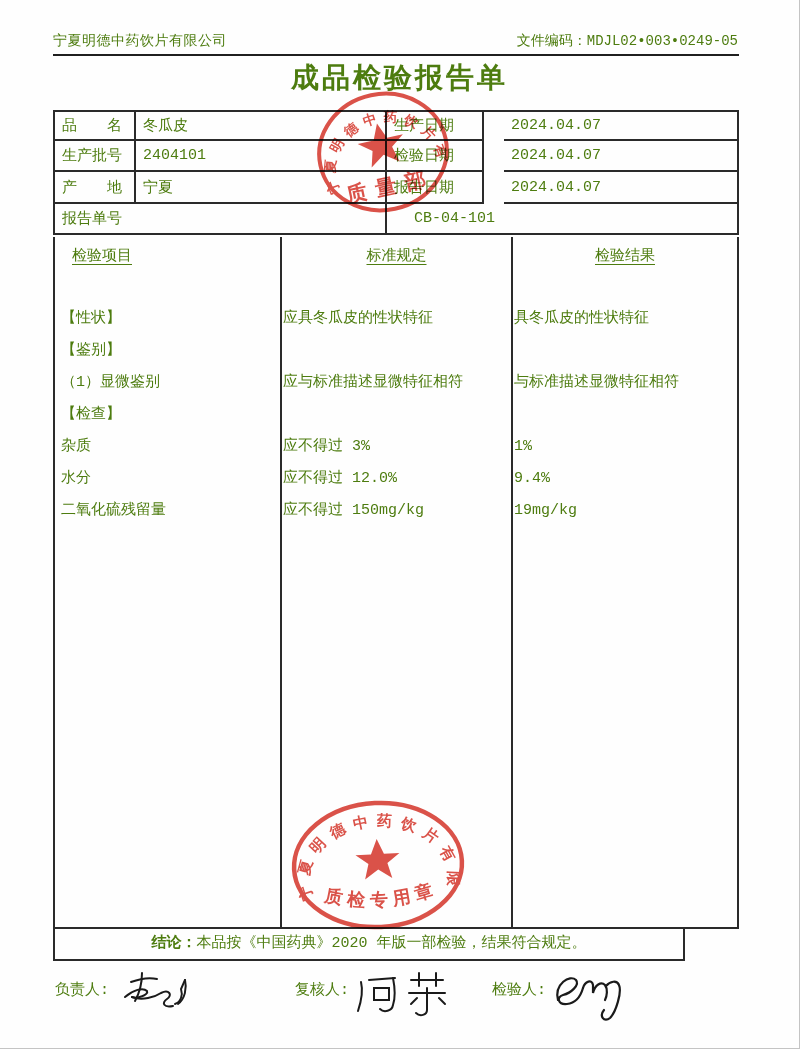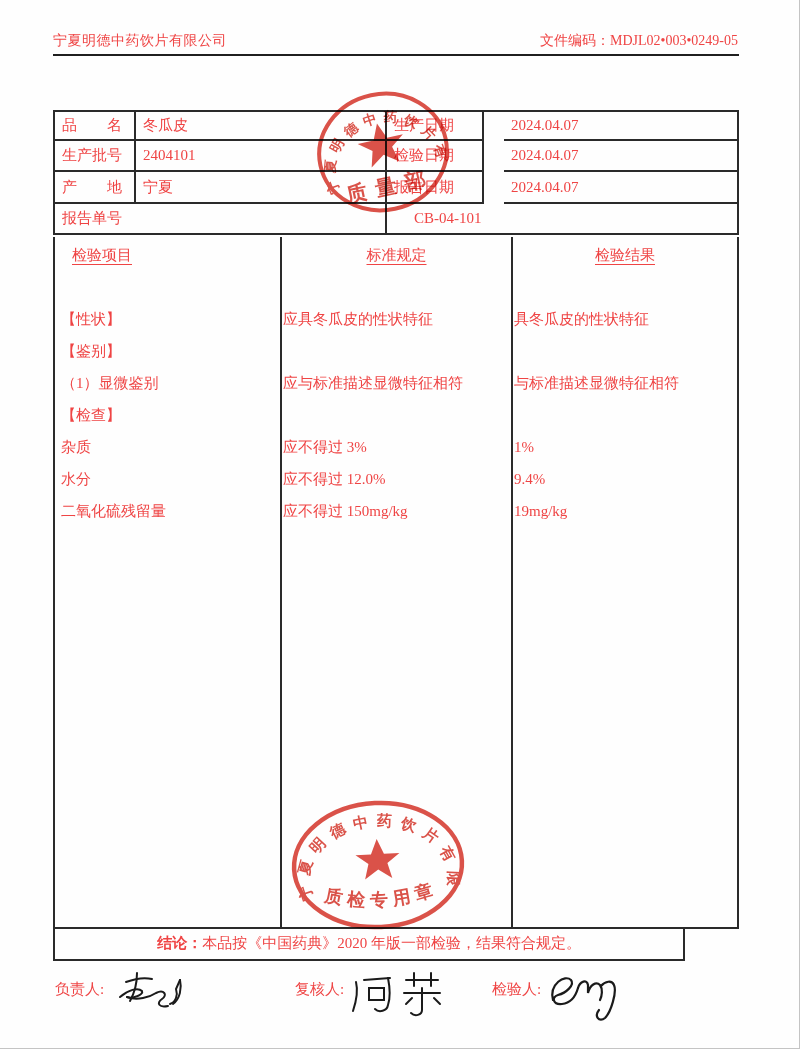--- a/index.html
+++ b/index.html
@@ -1,19 +1,19 @@
 <!DOCTYPE html>
 <html><head>
 <meta charset="utf-8">
 <style>
   * { margin:0; padding:0; box-sizing:border-box; }
   html,body { background:#888; }
   .page {
     position:relative; width:800px; height:1049px; background:#fefefe;
-    font-family:Liberation Serif, serif; color:#ef4444;
+    font-family:Liberation Mono, monospace; color:#4d7c0f;
     overflow:hidden; margin:0 auto;
     border-right:1px solid #c4c4c4; border-bottom:1px solid #c4c4c4;
   }
   
   .hdr-company { position:absolute; left:53px; top:32px; font-size:14px; letter-spacing:.5px; }
   .hdr-code    { position:absolute; right:61px; top:32px; font-size:14px; }
   .hdr-rule    { position:absolute; left:53px; top:54px; width:686px; height:2px; background:#1f1f1f; }
   .title { position:absolute; left:0; top:59px; width:100%; text-align:center;
            font-size:28px; font-weight:700; letter-spacing:3px; }
   
@@ -57,20 +57,21 @@
   .stamp-bottom { left:282px; top:794px; }
 </style>
 </head>
 <body>
 
 <div class="page">
 
   <div class="hdr-company">宁夏明德中药饮片有限公司</div>
   <div class="hdr-code">文件编码：MDJL02•003•0249-05</div>
   <div class="hdr-rule"></div>
+  <div class="title">成品检验报告单</div>
 
   <div class="info-table">
     <div class="cell">品　　名</div>
     <div class="cell">冬瓜皮</div>
     <div class="cell">生产日期</div>
     <div class="cell no-r">2024.04.07</div>
 
     <div class="cell">生产批号</div>
     <div class="cell">2404101</div>
     <div class="cell">检验日期</div>

